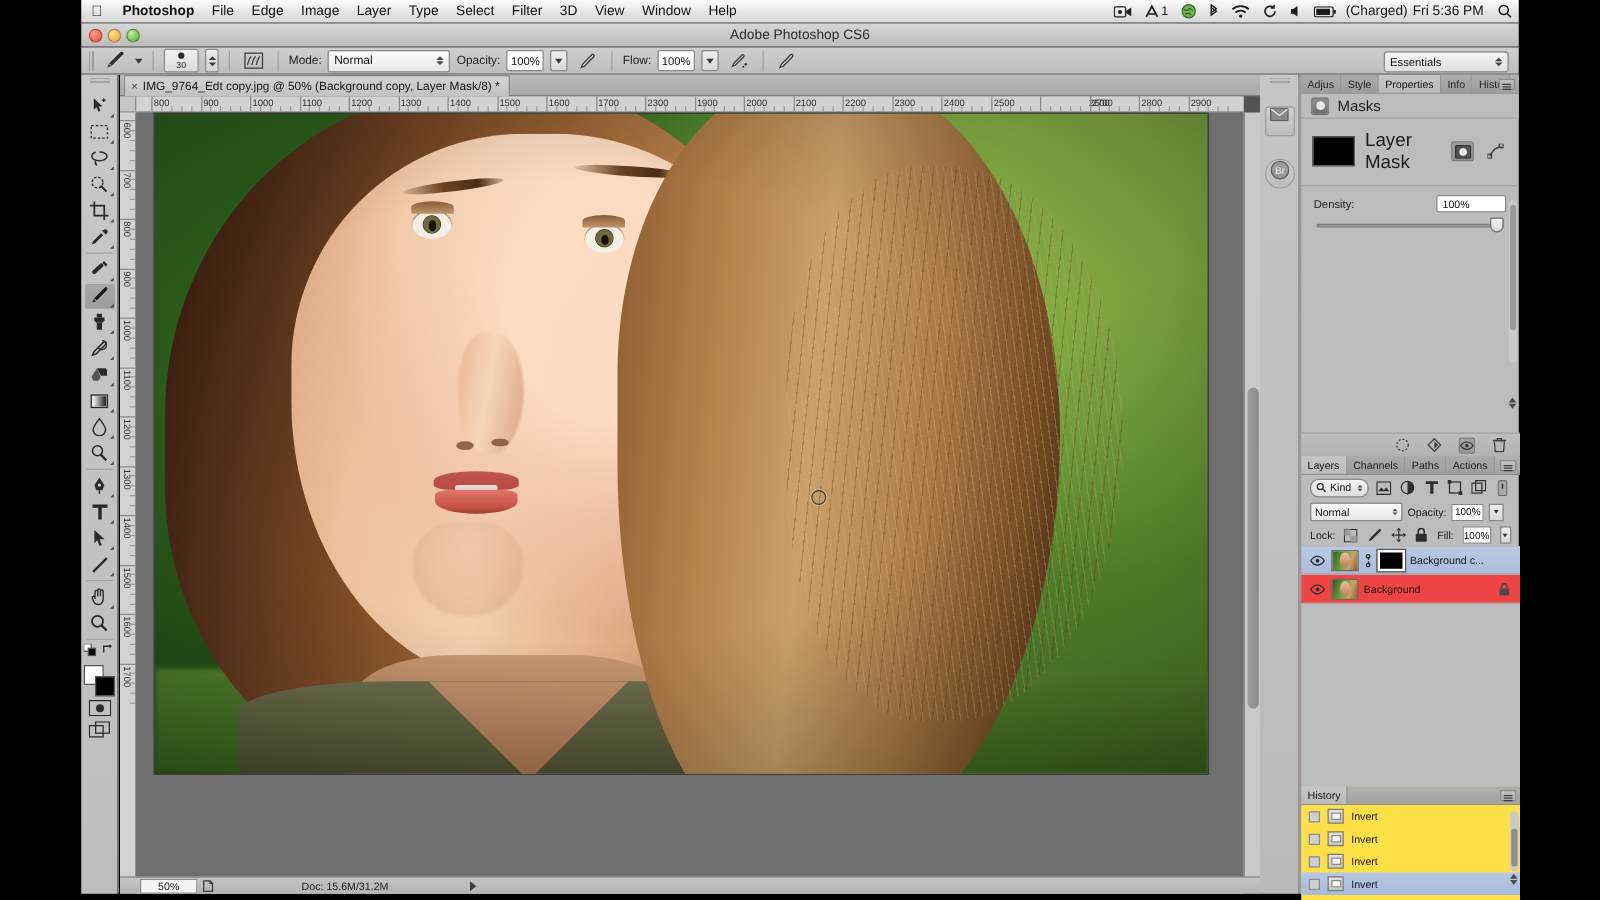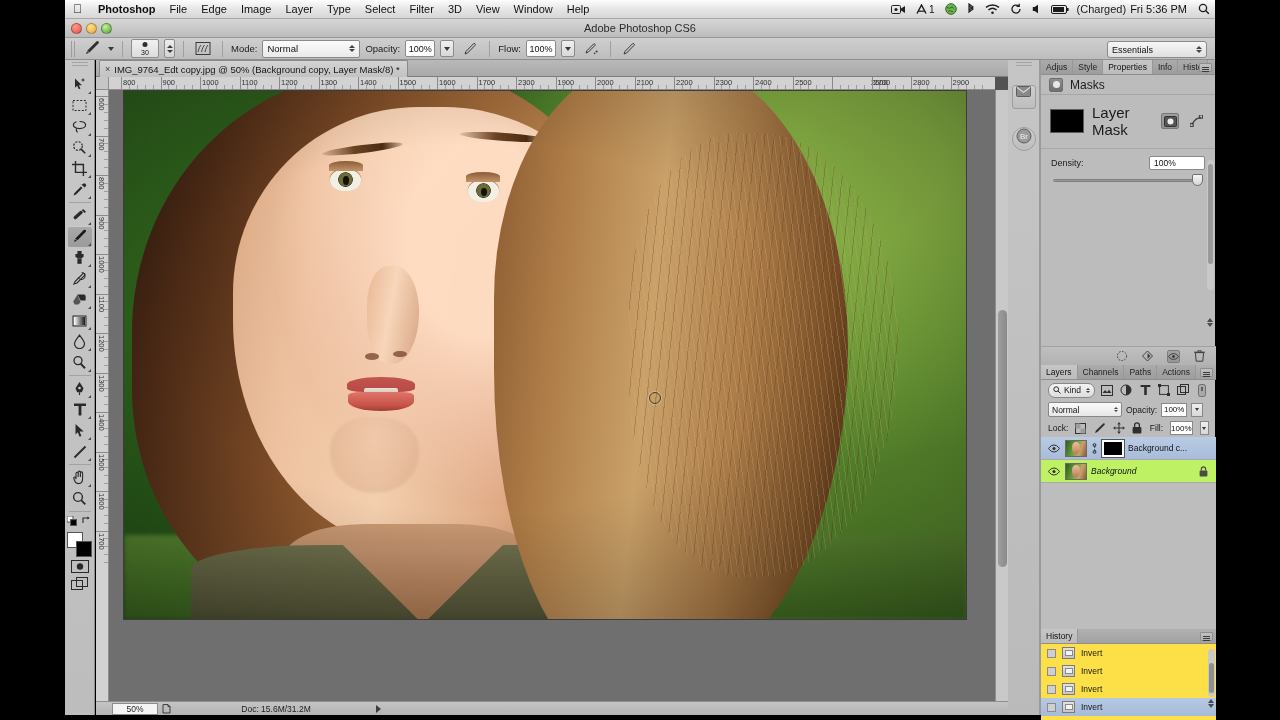--- a/index.html
+++ b/index.html
@@ -290,22 +290,22 @@
     display:flex;align-items:center;padding:0 3px;}
   .lockrow{height:18px;display:flex;align-items:center;gap:7px;padding:0 7px;font-size:8.5px;color:#191919;}
 
   .layer{height:23px;display:flex;align-items:center;gap:4px;padding:0 5px;
     border-bottom:1px solid #aaa;font-size:8.5px;color:#141414;}
   .layer.sel{background:linear-gradient(#b9cbe4,#a8bcda);}
   .lthumb{width:22px;height:17px;border:1px solid #6a6a6a;overflow:hidden;position:relative;}
   .lmask{width:22px;height:17px;border:1px solid #6a6a6a;background:#000;}
   .lmask.active{border:2px solid #fff;box-shadow:0 0 0 1px #555;}
   .lname{flex:1;white-space:nowrap;overflow:hidden;text-overflow:ellipsis;}
-  .lname.italic{font-style:italic;}
-  .layers-list{background:#bef264;}
+  .lname.italic{}
+  .layers-list{background:#ef4444;}
   .layers-empty{background:#bdbdbd;}
 
   .hist-row{height:18px;display:flex;align-items:center;gap:6px;padding:0 6px;font-size:8.5px;color:#161616;}
   .hist-row.sel{background:linear-gradient(#b6c9e4,#a6bbd9);}
   .hist-chk{width:9px;height:9px;border:1px solid #8b8b8b;background:#cfcfcf;}
   .hist-ico{width:13px;height:12px;border:1px solid #7a7a7a;background:linear-gradient(#e2e2e2,#c6c6c6);
     display:flex;align-items:center;justify-content:center;}
   .hist-ico i{width:8px;height:6px;border:1px solid #8a8a8a;background:#f4f4f4;display:block;}
   .arrowbtns{position:absolute;right:0;width:9px;display:flex;flex-direction:column;gap:1px;
     align-items:center;}

